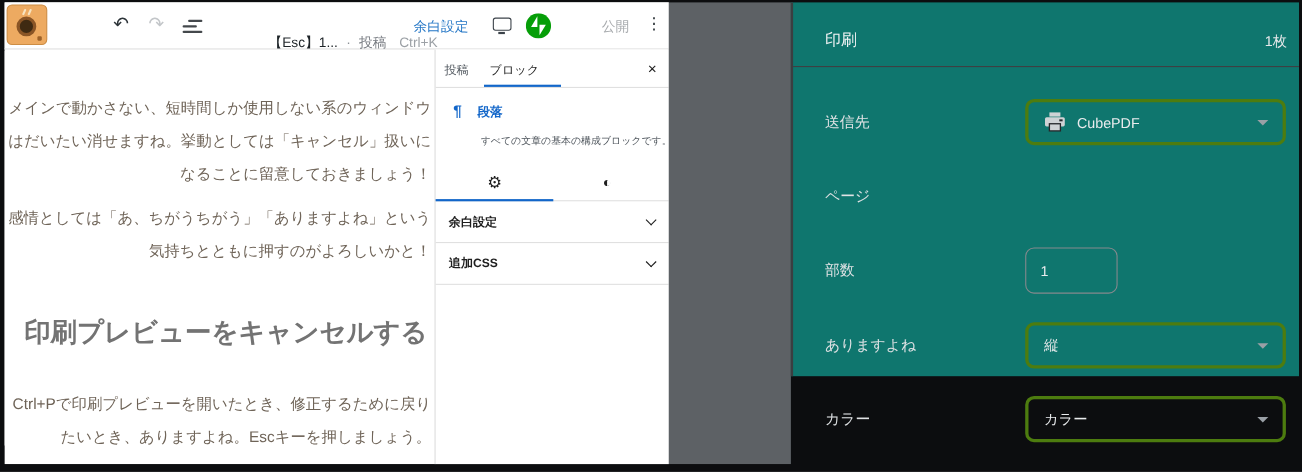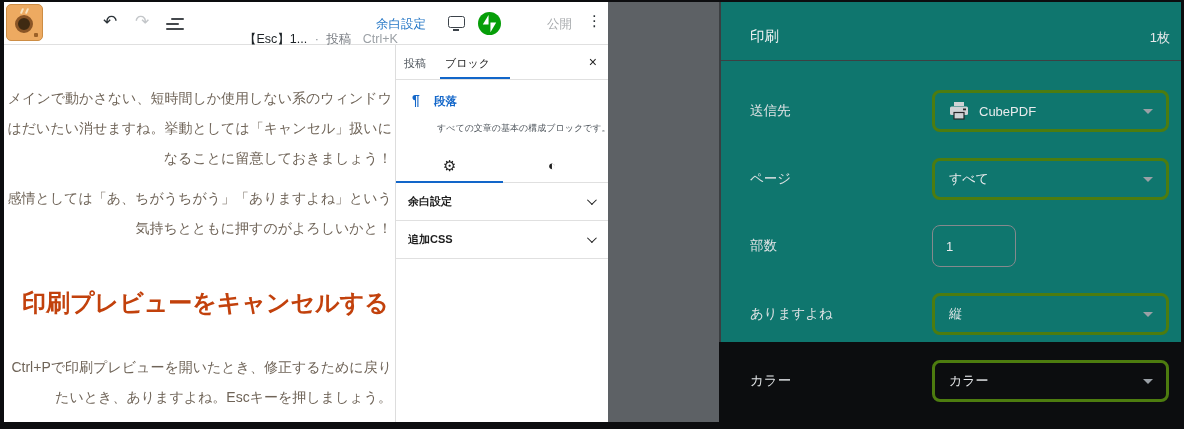--- a/index.html
+++ b/index.html
@@ -34,21 +34,21 @@
   .monitor { position:absolute; left:444px; top:14px; width:17px; height:12px; border:1.6px solid #3c434a; border-radius:2.5px; }
   .monitor::after { content:""; position:absolute; left:4px; bottom:-4px; width:6px; height:2px; background:#3c434a; }
   .jetpack { position:absolute; left:474px; top:10px; width:23px; height:23px; }
   .publish { position:absolute; left:543px; top:14px; font-size:12.5px; color:#a7aaad; }
   .kebab { position:absolute; left:583px; top:10px; font-size:15px; color:#2c3338; cursor:pointer; }
 
   
   .canvas { position:absolute; left:0; top:44px; width:391px; height:359px; background:#fff;text-align:right; }
   .canvas p { position:absolute; left:2px; width:386px; font-size:14px; line-height:30px; color:#6f6458; letter-spacing:0; }
   .p1 { top:37px; } .p2 { top:137px; } .p3 { top:306px; }
-  .canvas h2 { position:absolute; left:18px; top:240px; font-size:24px; line-height:34px; font-weight:700; color:#c2410c; white-space:nowrap; }
+  .canvas h2 { position:absolute; left:18px; top:240px; font-size:24px; line-height:34px; font-weight:700; color:#737373; white-space:nowrap; }
 
   
   .inspector { position:absolute; left:391px; top:43px; width:213px; height:377px; background:#fff; border-left:1px solid #dddddd; font-size:11px; color:#3c434a; }
   .tabs1 { position:absolute; left:0; top:0; width:100%; height:35px; border-bottom:1px solid #e0e0e0; }
   .tab-post { position:absolute; left:8px; top:11px; color:#50575e; cursor:pointer; }
   .tab-block { position:absolute; left:49px; top:11px; color:#1e1e1e; cursor:pointer; }
   .underline1 { position:absolute; left:44px; bottom:0; width:70px; height:2.5px; background:#1266c9; }
   .close-x { position:absolute; right:11px; top:9px; font-size:14px; color:#1e1e1e; cursor:pointer; }
   .blockcard { position:absolute; left:0; top:45px; width:100%; height:24px; }
   .pilcrow { position:absolute; left:16px; top:2px; font-size:14px; color:#1266c9; font-weight:700; }
@@ -173,24 +173,20 @@
               <rect x="5" y="10.5" width="10" height="6.5" fill="#cfd2d5" stroke="#26282b" stroke-width="1.2"></rect>
             </svg>
           </span>
           <span class="val">CubePDF</span>
           <span class="caret"></span>
         </div>
       </div>
 
       <div class="prow" style="top:156px">
         <span class="pd-label">ページ</span>
-        <div class="pd-select">
-          <span class="val">すべて</span>
-          <span class="caret"></span>
-        </div>
       </div>
 
       <div class="prow" style="top:223px">
         <span class="pd-label">部数</span>
         <input class="pd-input" type="text" value="1" style="">
       </div>
 
       <div class="prow" style="top:291px">
         <span class="pd-label">ありますよね</span>
         <div class="pd-select">

